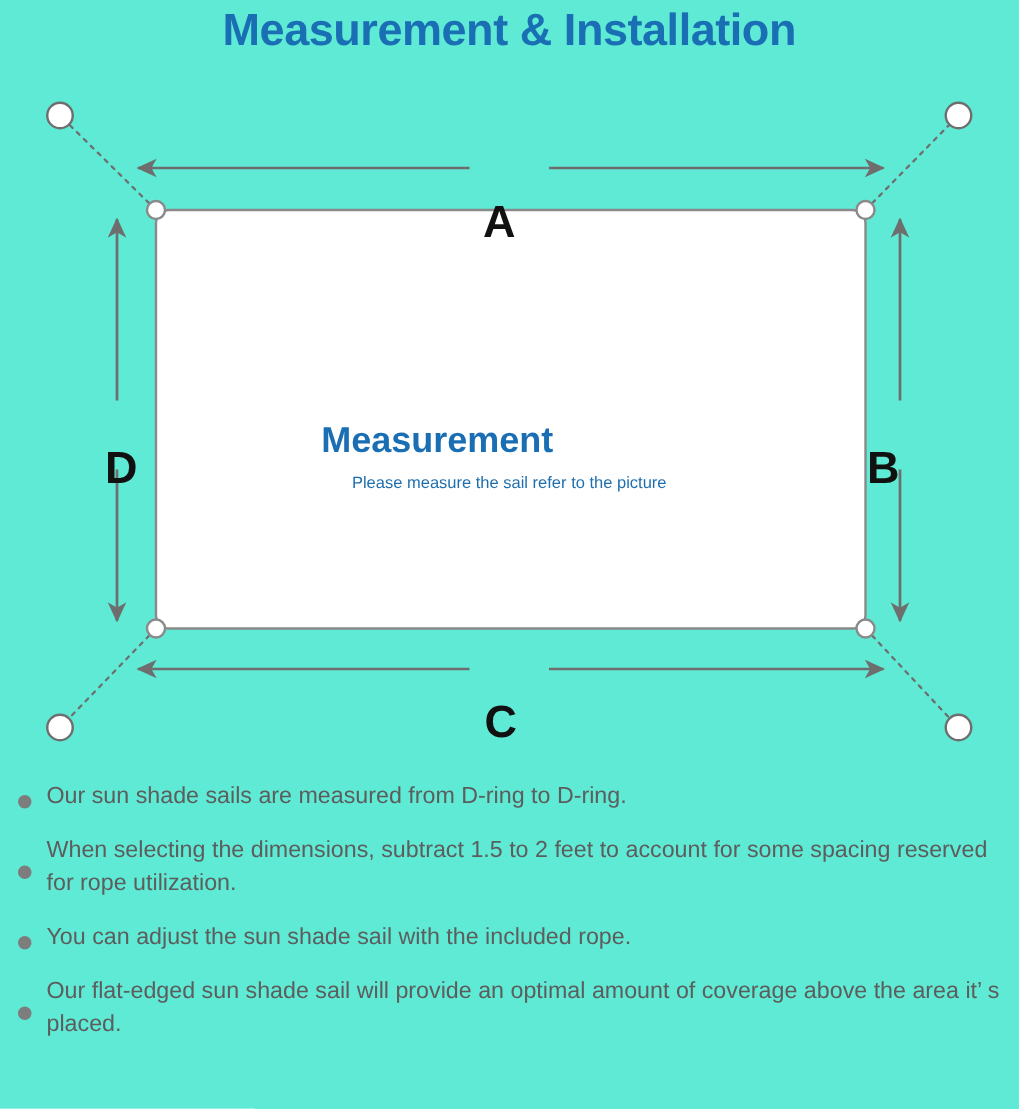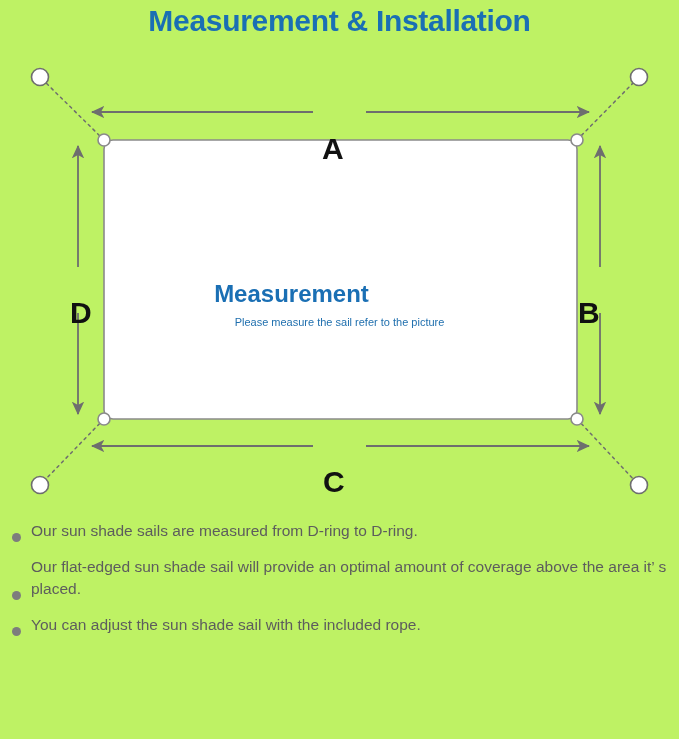--- a/index.html
+++ b/index.html
@@ -11,21 +11,21 @@
     width: 679px;
     height: 739px;
     font-family: "Liberation Sans", sans-serif;
     overflow: hidden;
     position: relative;
   }
   #page {
     position: relative;
     width: 679px;
     height: 739px;
-    background: #bef264;
+    background: #5eead4;
   }
   .title {
     position: absolute;
     left: 0;
     top: 0;
     width: 679px;
     text-align: center;
     font-size: 30px;
     font-weight: bold;
     letter-spacing: -0.3px;
@@ -80,21 +80,21 @@
 
   #notes {
     position: absolute;
     left: 0;
     top: 520px;
     width: 679px;
   }
   .note {
     position: relative;
     display: flex;
-    align-items: flex-end;
+    align-items: center;
     padding: 0 3px 0 12px;
     margin-bottom: 14px;
   }
   .note-bullet {
     flex: 0 0 auto;
     width: 9px;
     height: 9px;
     border-radius: 50%;
     background: #7d7d7d;
     margin-top: 7px;
@@ -162,21 +162,25 @@
     <div class="sail-sub">Please measure the sail refer to the picture</div>
   </div>
 
   <div id="notes">
     <div class="note">
       <span class="note-bullet"></span>
       <span class="note-text">Our sun shade sails are measured from D-ring to D-ring.</span>
     </div>
     <div class="note">
       <span class="note-bullet"></span>
-      <span class="note-text">Our flat-edged sun shade sail will provide an optimal amount of coverage above the area it’ s placed.</span>
+      <span class="note-text">When selecting the dimensions, subtract 1.5 to 2 feet to account for some spacing reserved for rope utilization.</span>
     </div>
     <div class="note">
       <span class="note-bullet"></span>
       <span class="note-text">You can adjust the sun shade sail with the included rope.</span>
+    </div>
+    <div class="note">
+      <span class="note-bullet"></span>
+      <span class="note-text">Our flat-edged sun shade sail will provide an optimal amount of coverage above the area it’ s placed.</span>
     </div>
   </div>
 
 </div>
 
 </body></html>

